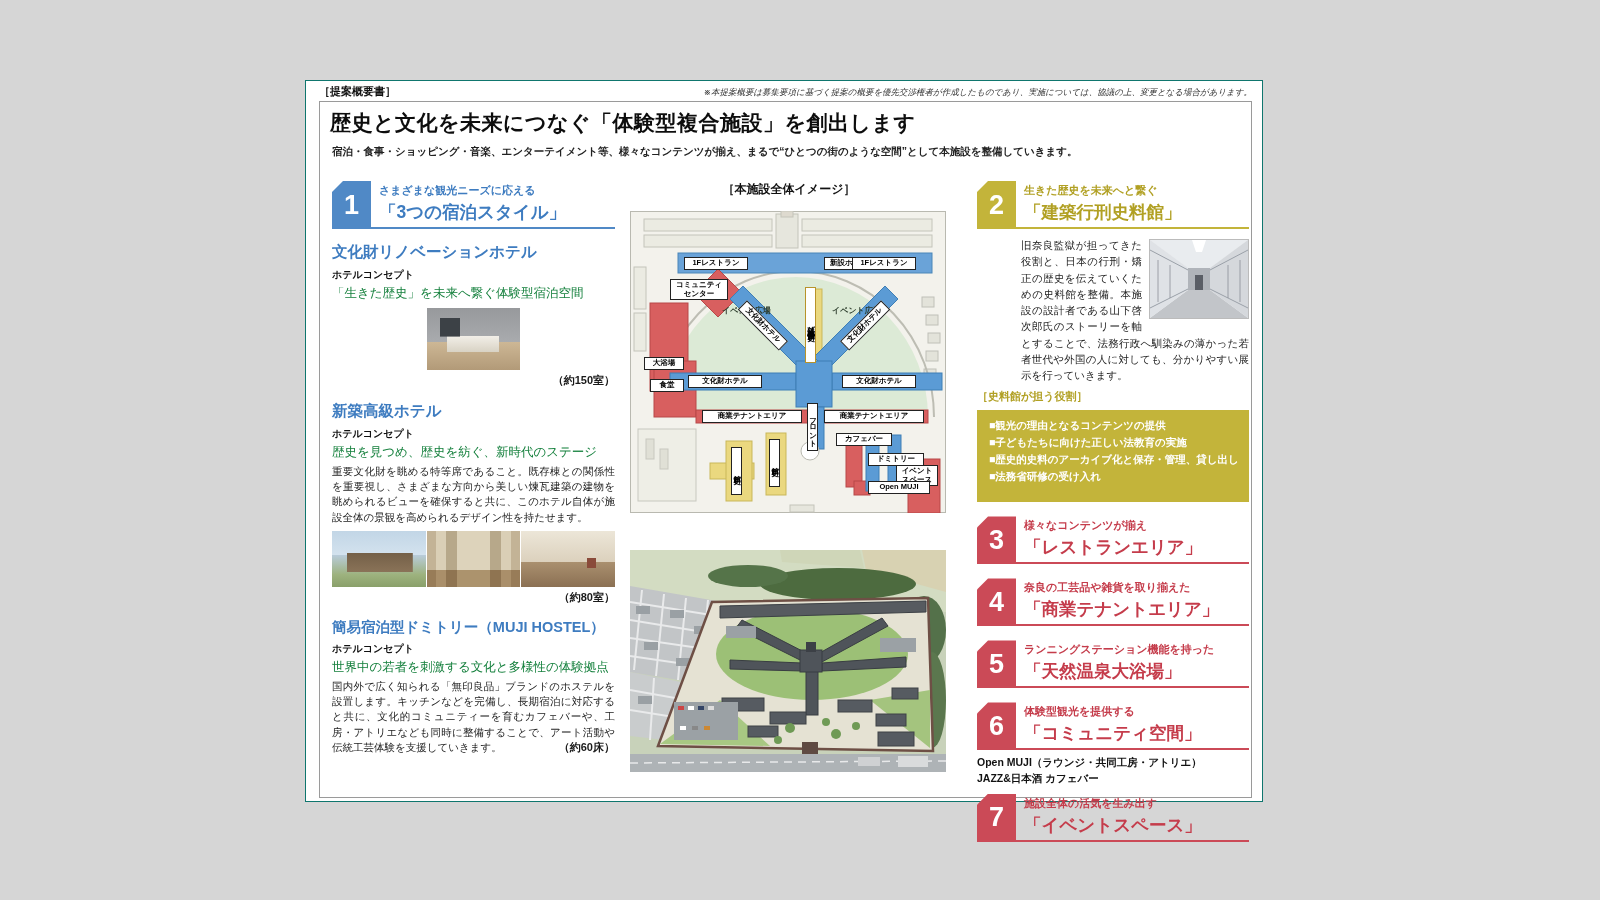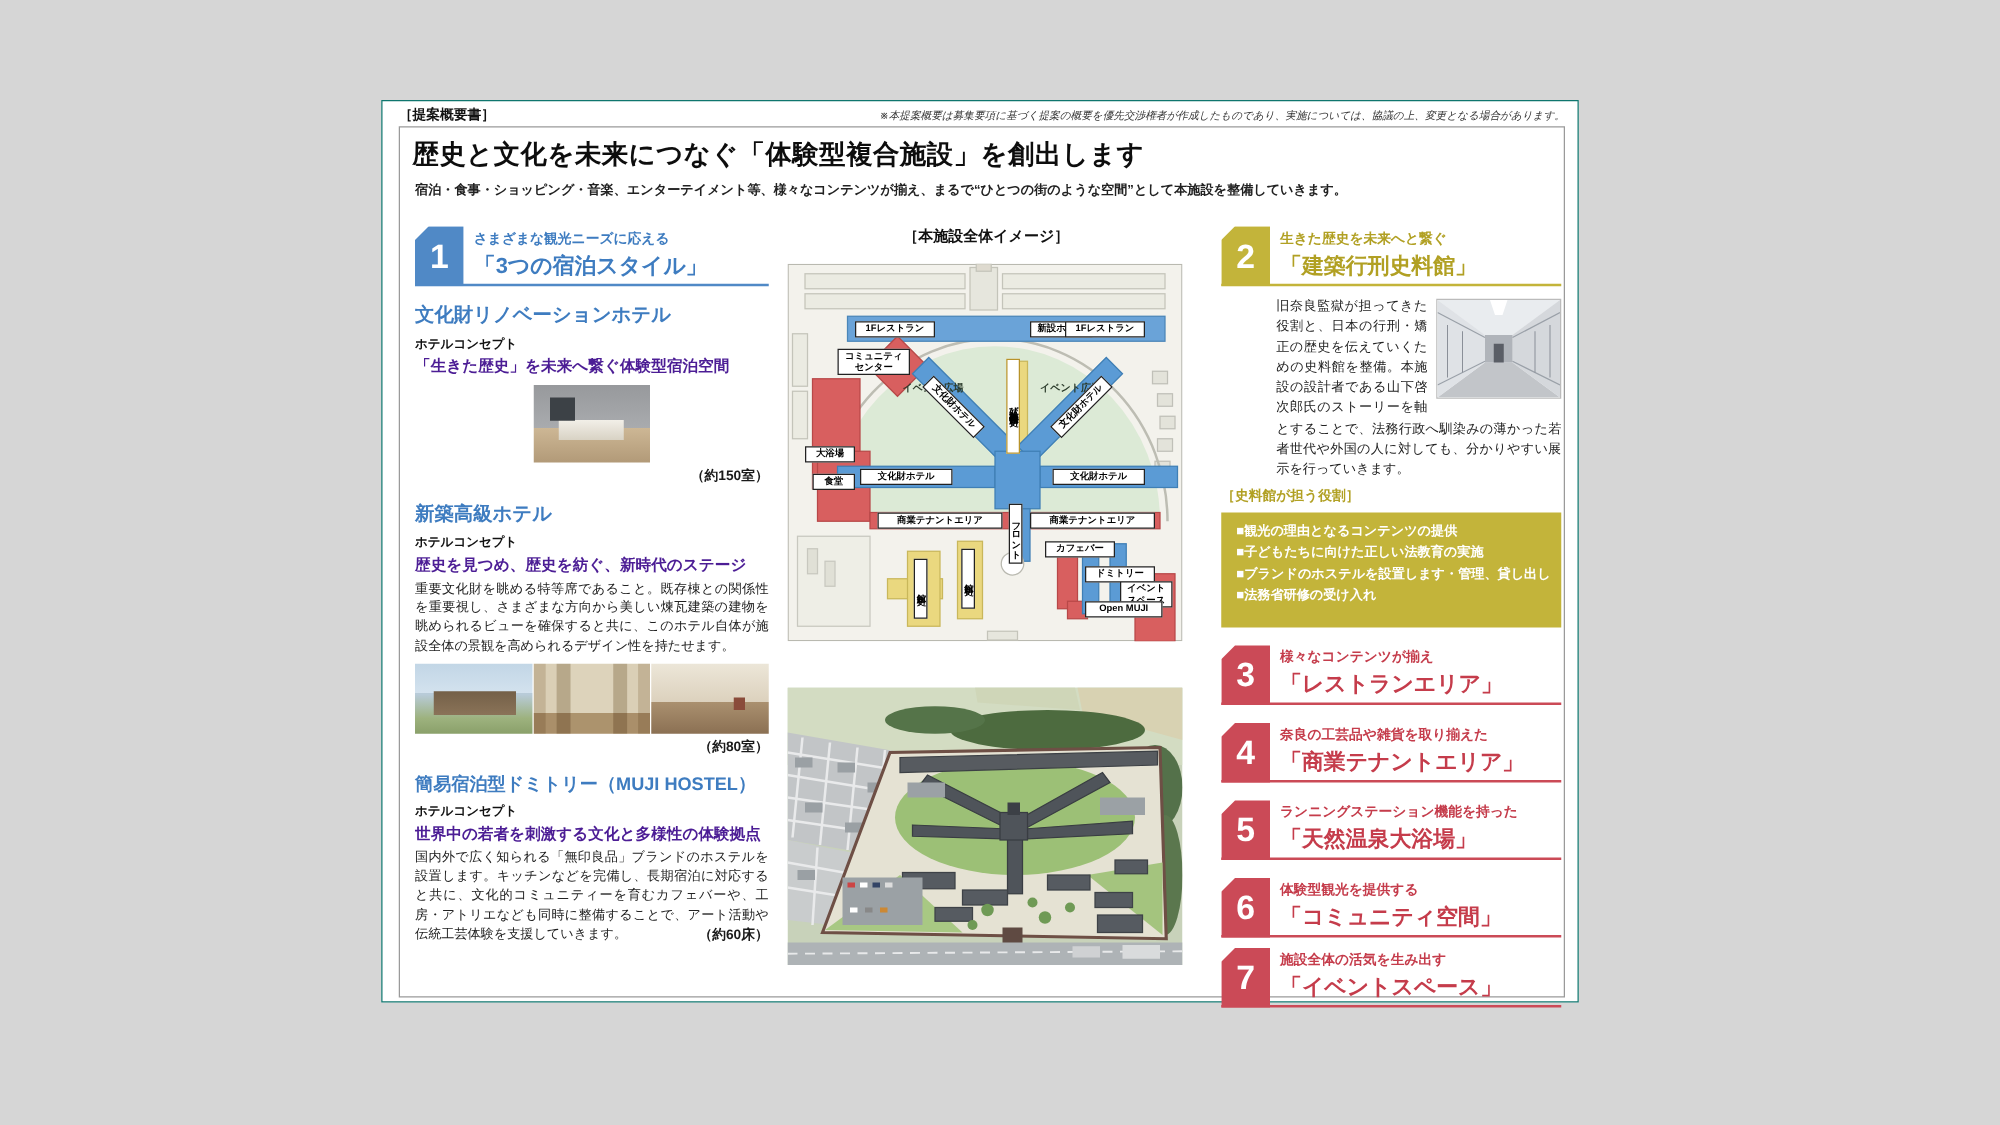--- a/index.html
+++ b/index.html
@@ -29,21 +29,21 @@
   .th-blue  .badge { background:#5089c6; } .th-blue  { border-bottom:2.5px solid #5089c6; }
   .th-blue  .tagline,.th-blue .sec-title { color:#3e7cc0; }
   .th-gold  .badge { background:#c3b43a; } .th-gold  { border-bottom:2.5px solid #c3b43a; }
   .th-gold  .tagline,.th-gold .sec-title { color:#b1a023; }
   .th-red   .badge { background:#cb4a57; } .th-red   { border-bottom:2px solid #cb4a57; }
   .th-red   .tagline,.th-red .sec-title { color:#c53c4b; }
 
   
   .h-name { font-size:15.5px; font-weight:bold; color:#3e7cc0; margin-top:13px; white-space:nowrap; }
   .h-clabel { font-size:10px; font-weight:bold; color:#111; margin-top:5px; }
-  .h-concept { font-size:12.5px; font-weight:bold; color:#4c1d95; margin-top:3px; white-space:nowrap; }
+  .h-concept { font-size:12.5px; font-weight:normal; color:#15803d; margin-top:3px; white-space:nowrap; }
   .h-body { font-size:10.5px; color:#222; margin-top:3px; line-height:1.45; text-align:justify; }
   .photo-strip { display:flex; gap:1px; margin-top:6px; width:100%; }
   .photo-strip .ph { flex:1; }
   .cap { font-size:11px; font-weight:bold; text-align:right; margin-top:3px; }
   .cap-inline { font-size:11px; font-weight:bold; text-align:right; margin-top:-15px; }
 
   
   .phA1 { height:62px; background:
       linear-gradient(180deg,#8d9093 0%,#9b9ea1 52%,#c9b染 0),
       linear-gradient(90deg,#caa36a 0 6%,#e8d2a8 6% 40%,#caa36a 40% 46%,transparent 46%),
@@ -351,21 +351,21 @@
                   <path d="M78,25 L78,58"></path>
               </g>
             </svg>
           </div>
           <span>旧奈良監獄が担ってきた役割と、日本の行刑・矯正の歴史を伝えていくための史料館を整備。本施設の設計者である山下啓次郎氏のストーリーを軸とすることで、法務行政へ馴染みの薄かった若者世代や外国の人に対しても、分かりやすい展示を行っていきます。</span>
         </div>
         <div class="roles-title">［史料館が担う役割］</div>
         <div class="roles-box">
           <div>■観光の理由となるコンテンツの提供</div>
           <div>■子どもたちに向けた正しい法教育の実施</div>
-          <div>■ブランドのホステルを設置します・管理、貸し出し</div>
+          <div>■歴史的史料のアーカイブ化と保存・管理、貸し出し</div>
           <div>■法務省研修の受け入れ</div>
         </div>
 
         <div class="sec-head th-red mt14">
           <div class="badge">3</div>
           <div class="tagline">様々なコンテンツが揃え</div>
           <div class="sec-title">「レストランエリア」</div>
         </div>
 
         <div class="sec-head th-red mt14">
@@ -378,20 +378,24 @@
           <div class="badge">5</div>
           <div class="tagline">ランニングステーション機能を持った</div>
           <div class="sec-title">「天然温泉大浴場」</div>
         </div>
 
         <div class="sec-head th-red mt14">
           <div class="badge">6</div>
           <div class="tagline">体験型観光を提供する</div>
           <div class="sec-title">「コミュニティ空間」</div>
         </div>
+        <div class="notes">
+          <div>Open MUJI（ラウンジ・共同工房・アトリエ）</div>
+          <div>JAZZ&amp;日本酒 カフェバー</div>
+        </div>
 
         <div class="sec-head th-red mt8">
           <div class="badge">7</div>
           <div class="tagline">施設全体の活気を生み出す</div>
           <div class="sec-title">「イベントスペース」</div>
         </div>
       </div>
     </div>
   </div>
 </div>

